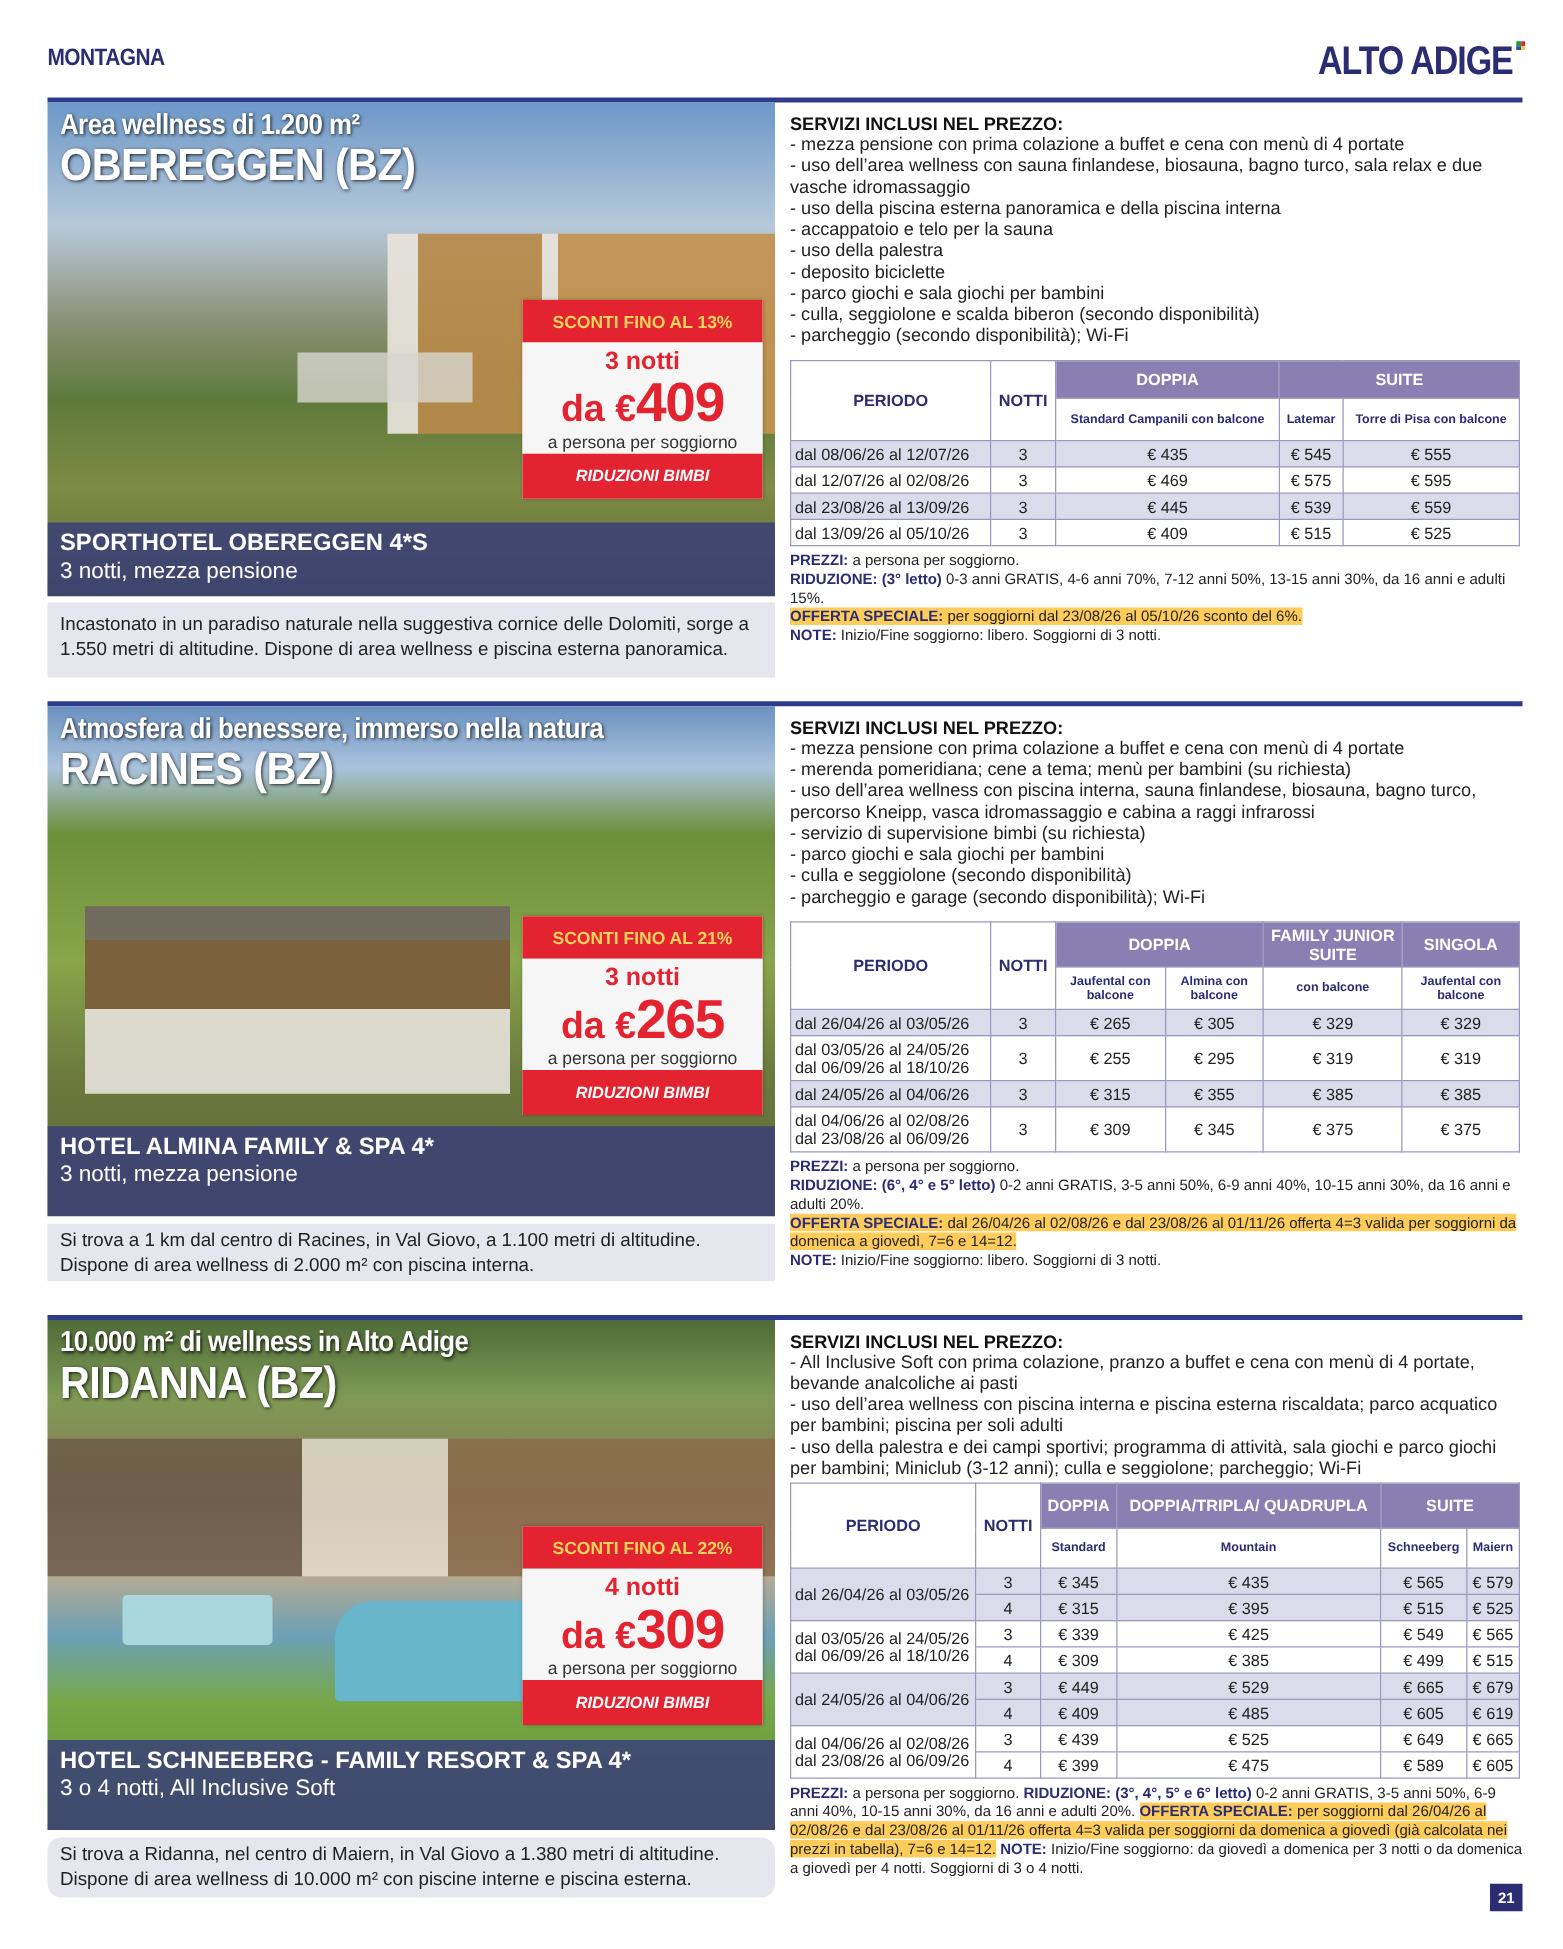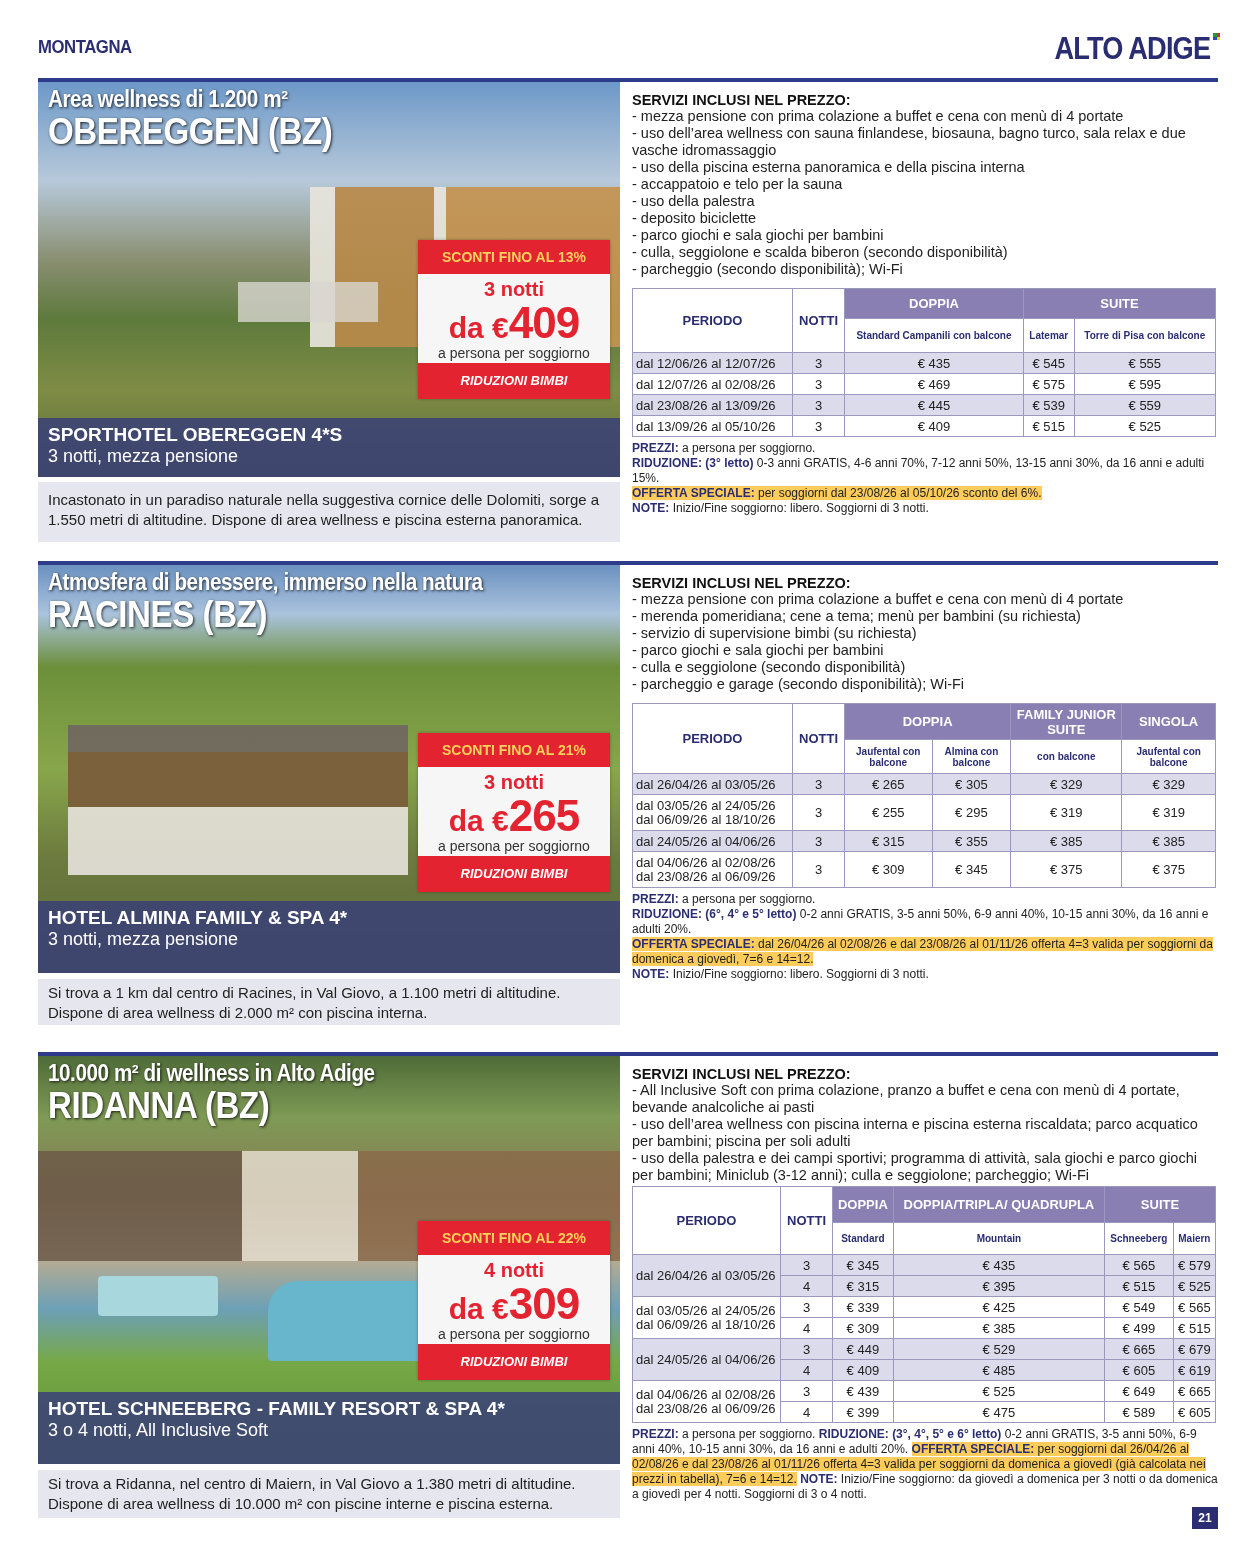--- a/index.html
+++ b/index.html
@@ -119,21 +119,21 @@
         <th class="head" rowspan="2" style="width:52px;">NOTTI</th>
         <th class="group">DOPPIA</th>
         <th class="group" colspan="2">SUITE</th>
       </tr>
       <tr style="height:34px;">
         <th class="subhead">Standard Campanili con balcone</th>
         <th class="subhead">Latemar</th>
         <th class="subhead">Torre di Pisa con balcone</th>
       </tr>
       <tr class="shade" style="height:21px;">
-            <td class="period">dal 12/06/26 al 12/07/26</td>
+            <td class="period">dal 08/06/26 al 12/07/26</td>
             <td>3</td>
             <td>€ 435</td>
             <td>€ 545</td>
             <td>€ 555</td>
           </tr>
       <tr style="height:21px;">
             <td class="period">dal 12/07/26 al 02/08/26</td>
             <td>3</td>
             <td>€ 469</td>
             <td>€ 575</td>
@@ -186,20 +186,21 @@
       <span class="hotel-plan">3 notti, mezza pensione</span>
     </div>
   </div>
   <div class="desc" style="top:418px;height:46px;padding-top:4px;">Si trova a 1 km dal centro di Racines, in Val Giovo, a 1.100 metri di altitudine. Dispone di area wellness di 2.000 m² con piscina interna.</div>
 
   <div class="right" style="top:14px;">
     <div class="services-title">SERVIZI INCLUSI NEL PREZZO:</div>
     <ul class="services-list">
       <li>- mezza pensione con prima colazione a buffet e cena con menù di 4 portate</li>
         <li>- merenda pomeridiana; cene a tema; menù per bambini (su richiesta)</li>
+        <li>- uso dell’area wellness con piscina interna, sauna finlandese, biosauna, bagno turco, percorso Kneipp, vasca idromassaggio e cabina a raggi infrarossi</li>
         <li>- servizio di supervisione bimbi (su richiesta)</li>
         <li>- parco giochi e sala giochi per bambini</li>
         <li>- culla e seggiolone (secondo disponibilità)</li>
         <li>- parcheggio e garage (secondo disponibilità); Wi-Fi</li>
     </ul>
     <table class="prices" style="margin-top:10px;">
       <tbody>
           <tr style="height:36px;">
         <th class="head" rowspan="2" style="width:160px;">PERIODO</th>
         <th class="head" rowspan="2" style="width:52px;">NOTTI</th>
@@ -275,21 +276,21 @@
         <div class="price-main"><span class="da">da €</span><span class="amt">309</span></div>
         <div class="price-note">a persona per soggiorno</div>
       </div>
       <div class="price-bottom">RIDUZIONI BIMBI</div>
     </div>
     <div class="hotel-band" style="top:336px;height:72px;">
       <span class="hotel-name">HOTEL SCHNEEBERG - FAMILY RESORT &amp; SPA 4*</span>
       <span class="hotel-plan">3 o 4 notti, All Inclusive Soft</span>
     </div>
   </div>
-  <div class="desc" style="top:418px;height:48px;padding-top:4px;">Si trova a Ridanna, nel centro di Maiern, in Val Giovo a 1.380 metri di altitudine. Dispone di area wellness di 10.000 m² con piscine interne e piscina esterna.</div>
+  <div class="desc" style="top:418px;height:48px;padding-top:4px;border-radius:11px;">Si trova a Ridanna, nel centro di Maiern, in Val Giovo a 1.380 metri di altitudine. Dispone di area wellness di 10.000 m² con piscine interne e piscina esterna.</div>
 
   <div class="right" style="top:14px;">
     <div class="services-title">SERVIZI INCLUSI NEL PREZZO:</div>
     <ul class="services-list">
       <li>- All Inclusive Soft con prima colazione, pranzo a buffet e cena con menù di 4 portate, bevande analcoliche ai pasti</li>
         <li>- uso dell’area wellness con piscina interna e piscina esterna riscaldata; parco acquatico per bambini; piscina per soli adulti</li>
         <li>- uso della palestra e dei campi sportivi; programma di attività, sala giochi e parco giochi per bambini; Miniclub (3-12 anni); culla e seggiolone; parcheggio; Wi-Fi</li>
     </ul>
     <table class="prices" style="margin-top:2px;">
       <tbody>

